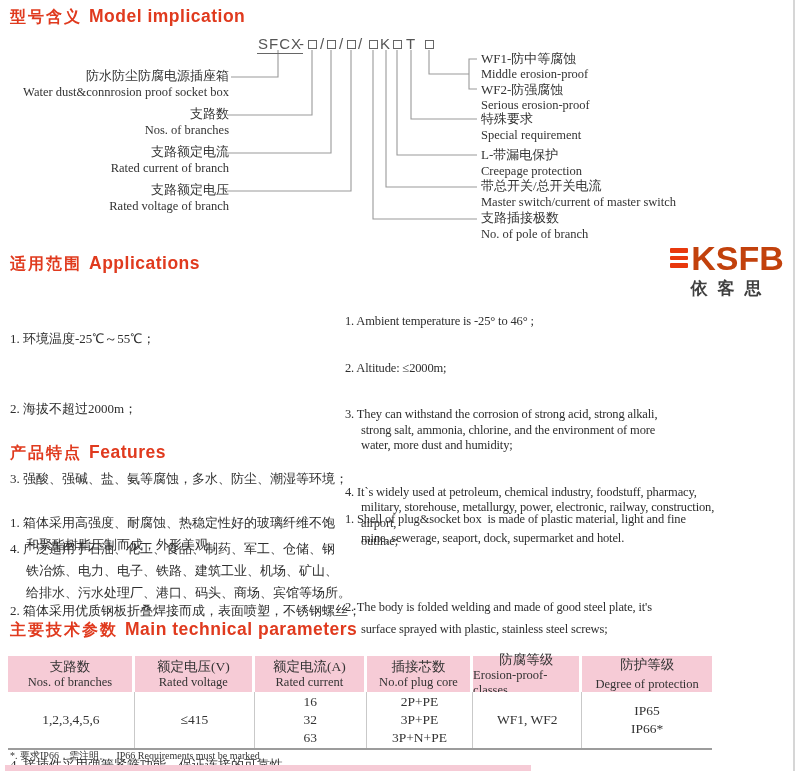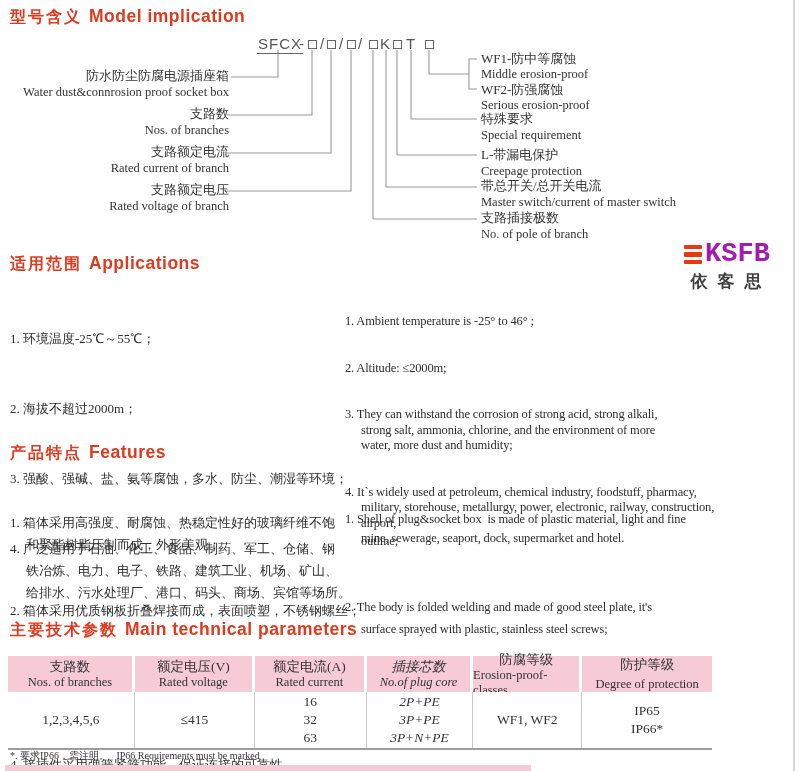--- a/index.html
+++ b/index.html
@@ -33,22 +33,22 @@
   .dlabel .en{font-size:12.5px;color:#333;display:block;}
   .dl{left:-4px;width:233px;text-align:right;}
   .dr{left:481px;text-align:left;}
 
   
   .logo{position:absolute;left:664px;top:241px;width:126px;text-align:center;}
   .logo-row{display:flex;align-items:center;justify-content:center;}
   .logo-bars{display:flex;flex-direction:column;margin-right:3px;}
   .logo-bars .bar{width:18px;height:4.5px;background:#e8380d;margin:1.4px 0;border-radius:1px;}
   .logo-latin{
-    font-family:Liberation Mono, monospace;font-weight:bold;font-size:27px;
-    color:#a21caf;line-height:1;letter-spacing:0;
+    font-family:Liberation Sans, sans-serif;font-weight:bold;font-size:34px;
+    color:#c2410c;line-height:1;letter-spacing:0;
   }
   .logo-cjk{
     font-family:"Liberation Sans",sans-serif;font-weight:bold;font-size:17px;
     color:#3f3f3f;letter-spacing:10px;margin-top:2px;padding-left:8px;white-space:nowrap;
   }
 
   
   .hang{padding-left:16px;text-indent:-16px;}
   .apps-zh{position:absolute;left:10px;top:284px;font-size:13px;line-height:22px;white-space:pre;}
   .apps-zh .item{margin-bottom:4px;}
@@ -69,21 +69,21 @@
   .t-head .zh{font-size:13.5px;line-height:17px;color:#333;}
   .t-head .en{font-size:12.5px;line-height:15px;color:#333;}
   .t-body{display:flex;border-bottom:2px solid #9c9c9c;}
   .t-body .t-cell{
     height:56px;display:flex;align-items:center;justify-content:center;text-align:center;
     white-space:pre-line;font-size:13.5px;line-height:18px;box-sizing:border-box;
     border-right:1px solid #c9c9c9;background:#fff;color:#333;
   }
   .t-body .t-cell:last-child{border-right:none;}
   .c0{width:129px;} .c1{width:122px;} .c2{width:114px;}
-  .c3{width:108px;font-style:italic;} .c4{width:111px;} .c5{width:132px;}
+  .c3{width:108px;} .c4{width:111px;} .c5{width:132px;}
 
   .table-note{position:absolute;left:10px;top:749px;font-size:10px;color:#333;white-space:pre;}
   .next-band{position:absolute;left:5px;top:765px;width:526px;height:6px;background:#f6cbd6;}
   .page-edge{position:absolute;left:793px;top:0;width:1.5px;height:771px;background:#d6d6d6;}
 </style>
 </head>
 <body>
 
 <div class="sec-heading" style="top:6px;">
   <span class="zh">型号含义</span><span class="en">Model implication</span>

